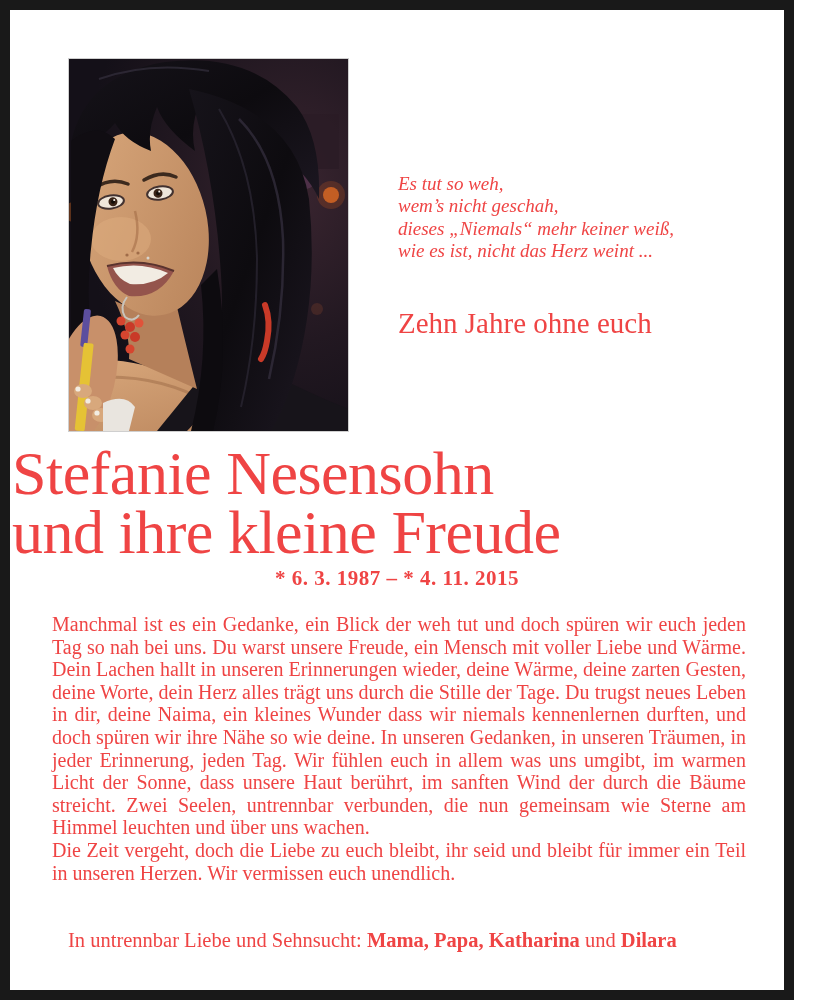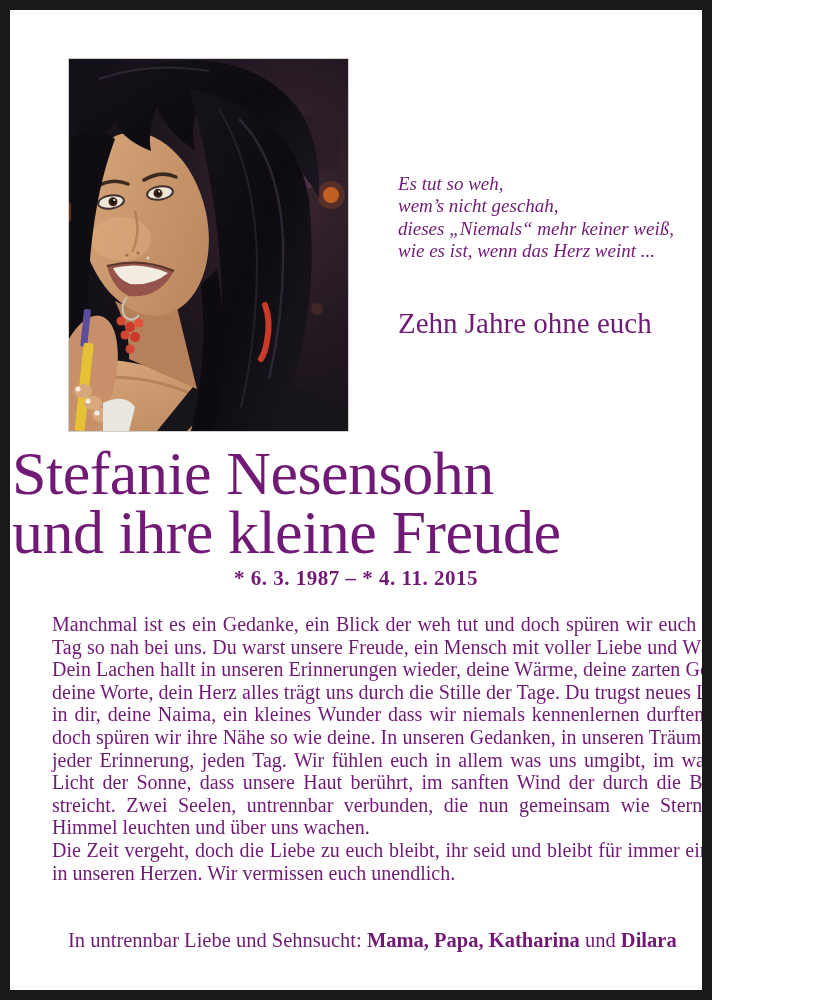--- a/index.html
+++ b/index.html
@@ -1,20 +1,20 @@
 <!DOCTYPE html>
 <html><head>
 <meta charset="utf-8">
 <style>
   html,body { margin:0; padding:0; background:#ffffff; }
   .page {
     position:relative;
-    width:712px; height:1000px;
+    width:794px; height:1000px;
     background:#ffffff;
-    color:#701a75;
+    color:#ef4444;
     font-family:"Liberation Serif", serif;
     overflow:hidden;
   }
   .frame {
     position:absolute; inset:0;
     border:10px solid #191919;
     pointer-events:none;
   }
   .photo {
     position:absolute; left:68px; top:58px;
@@ -165,21 +165,21 @@
       <circle cx="19" cy="342" r="2.6" fill="#f2ece2"></circle>
       <circle cx="28" cy="354" r="2.6" fill="#f2ece2"></circle>
       <path d="M 34,344 Q 56,334 66,348 L 60,372 L 34,372 Z" fill="#e9e5df"></path>
     </svg>
   </div>
 
   <div class="poem">
     <div>Es tut so weh,</div>
     <div>wem’s nicht geschah,</div>
     <div>dieses „Niemals“ mehr keiner weiß,</div>
-    <div>wie es ist, wenn das Herz weint ...</div>
+    <div>wie es ist, nicht das Herz weint ...</div>
   </div>
 
   <div class="subtitle">Zehn Jahre ohne euch</div>
 
   <div class="title">
     <div>Stefanie Nesensohn</div>
     <div>und ihre kleine Freude</div>
   </div>
 
   <div class="dates">* 6. 3. 1987 – * 4. 11. 2015</div>

